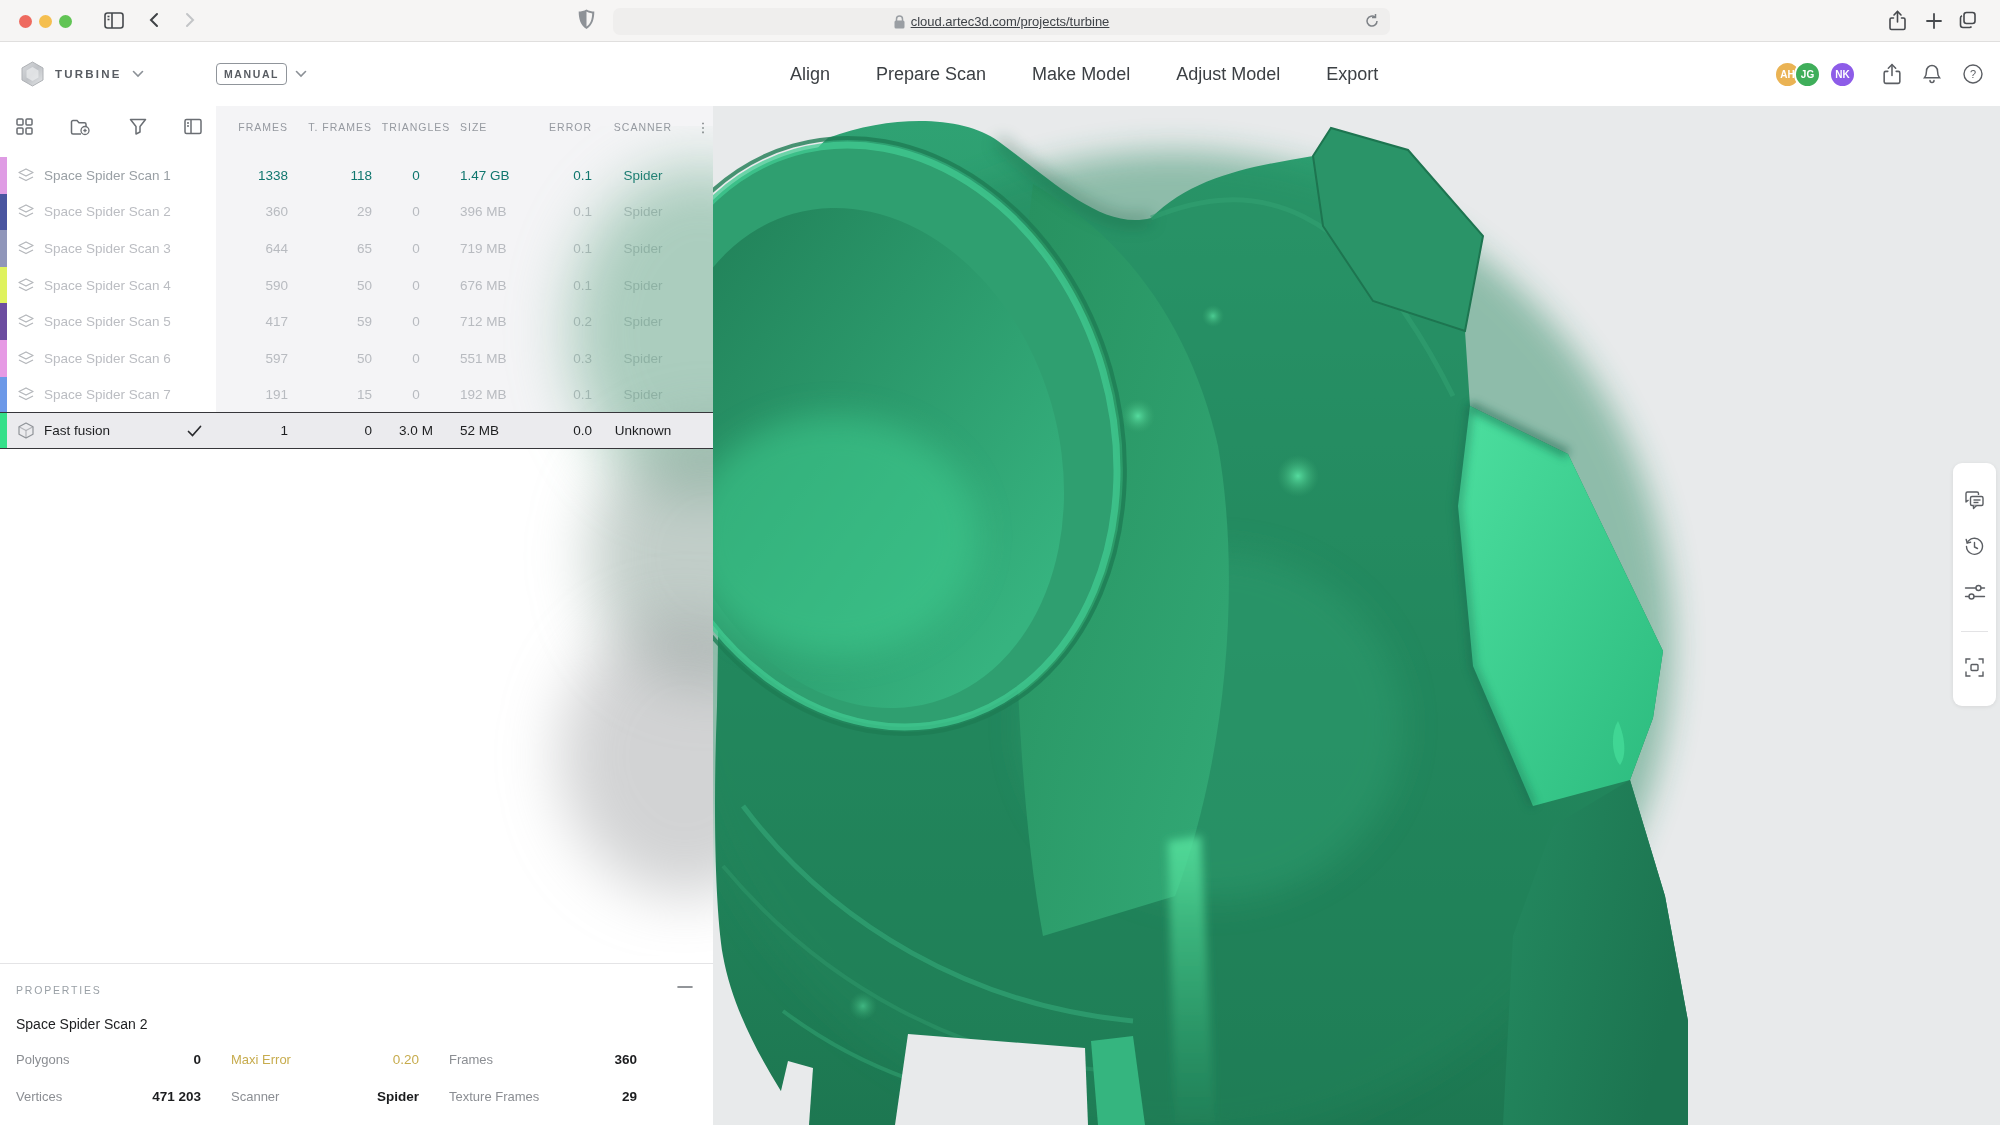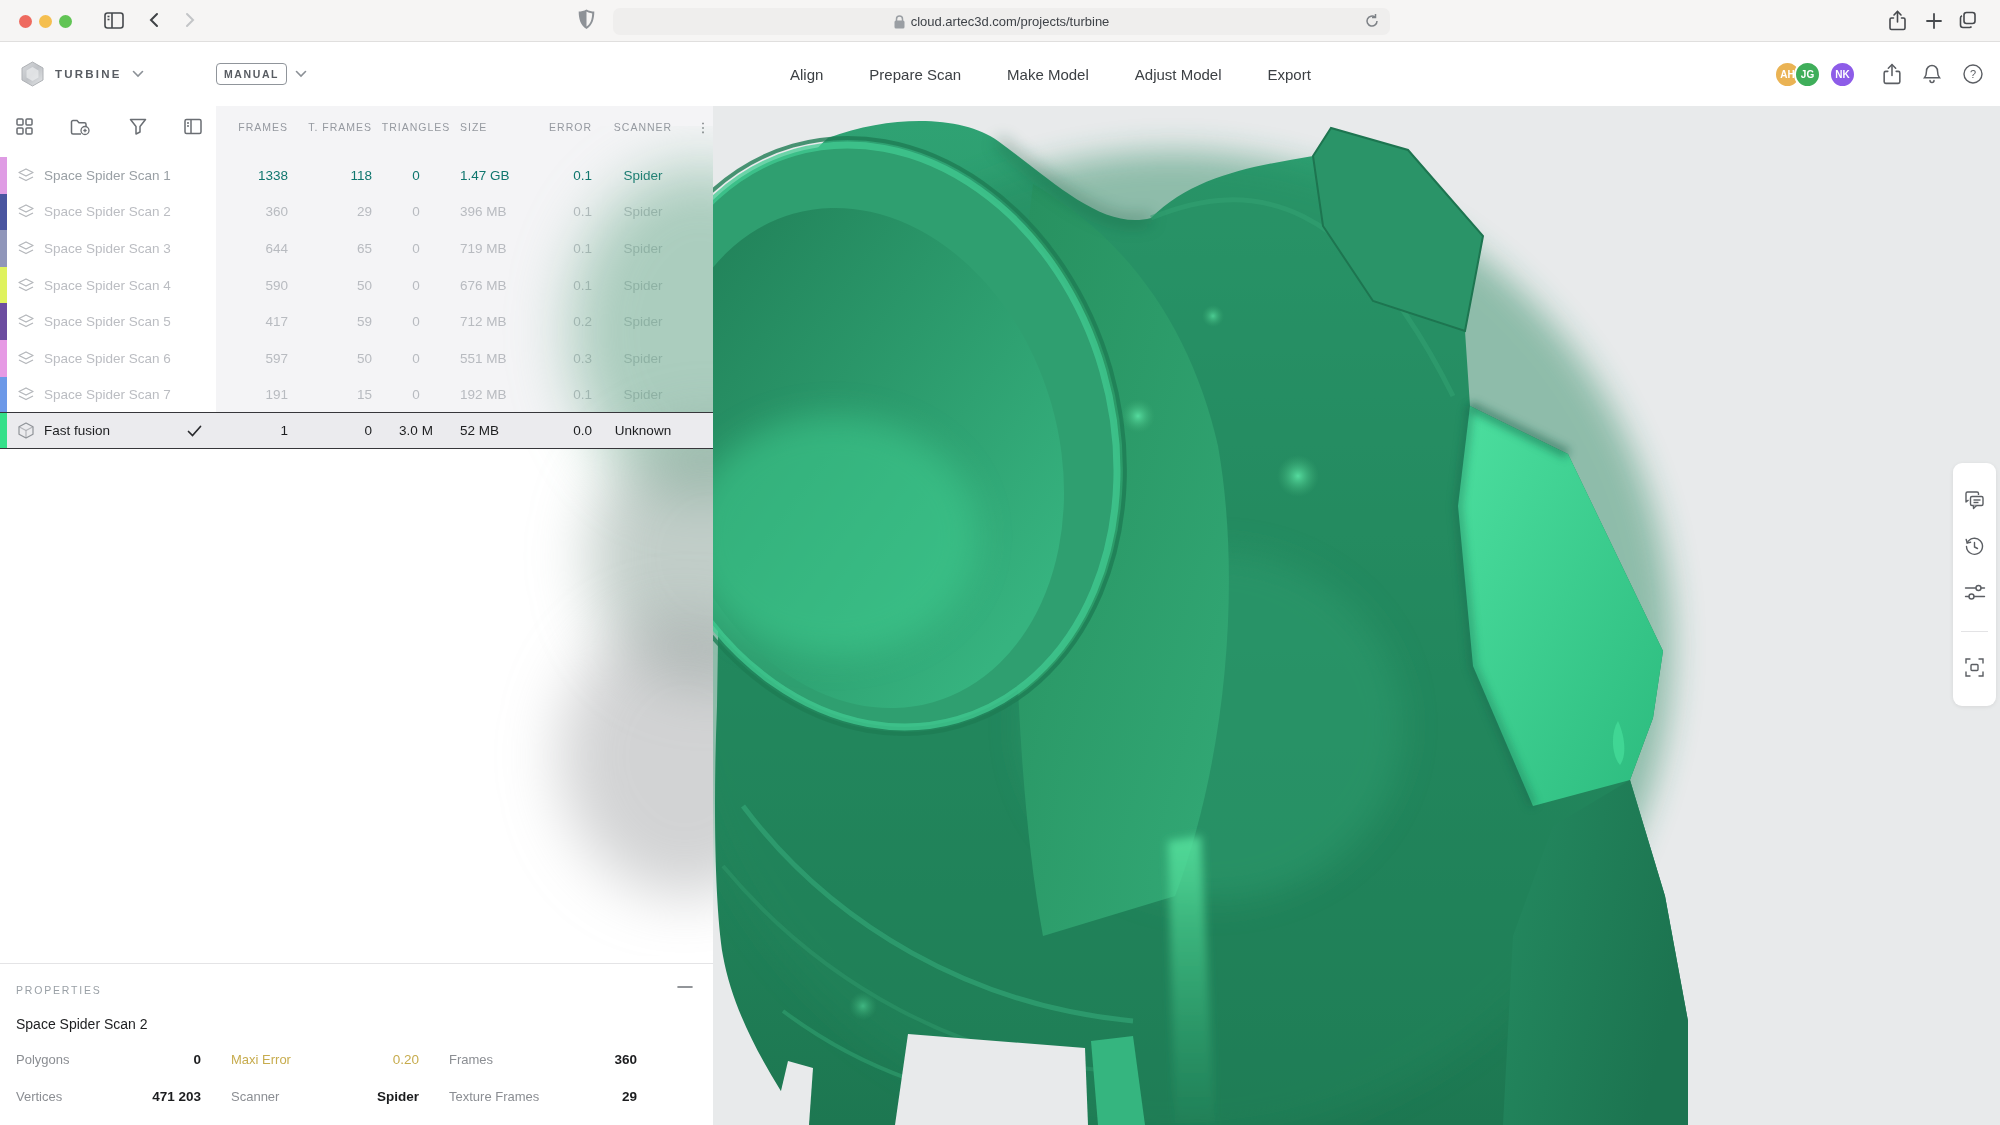--- a/index.html
+++ b/index.html
@@ -6,34 +6,34 @@
   html,body { width:2000px; height:1125px; overflow:hidden; background:#fff;
     font-family:"Liberation Sans", sans-serif; -webkit-font-smoothing:antialiased; }
 
   
   #chrome { position:absolute; left:0; top:0; width:2000px; height:42px;
     background:#f6f5f4; border-bottom:1px solid #e0dfde; }
   .tl { position:absolute; top:15px; width:13px; height:13px; border-radius:50%; }
   .chrome-ic { position:absolute; top:10px; color:#46494d; }
   .url-pill { position:absolute; left:613px; top:8px; width:777px; height:27px;
     background:#efeeed; border-radius:7px; display:flex; align-items:center; justify-content:center;
-    color:#3f4348; font-size:13px; }
+    color:#3f4348; font-size:13px;text-decoration:underline; }
   .url-lock { color:#9a9ea3; margin-right:6px; display:flex; }
   .url-reload { position:absolute; right:10px; top:5px; color:#7e8287; }
 
   
   #appbar { position:absolute; left:0; top:42px; width:2000px; height:64px; background:#fff;text-align:center; }
   #project-cluster { position:absolute; left:20px; top:0; height:64px; display:flex; align-items:center; gap:10px; }
   .project-name { font-size:11.5px; letter-spacing:2.2px; color:#585c62; font-weight:bold; }
   .chev { color:#8b9096; display:flex; }
   #mode-cluster { position:absolute; left:216px; top:0; height:64px; display:flex; align-items:center; gap:8px; }
   .mode-badge { border:1.5px solid #90959b; border-radius:4px; padding:4px 7px;
     font-size:10.5px; letter-spacing:1.6px; color:#585c62; font-weight:bold; }
   #main-menu { position:absolute; left:790px; top:0; height:64px; display:flex; align-items:center; gap:46px; }
-  .menu-item { font-size:15px; color:#3c4044; cursor:default; }
+  .menu-item { font-size:18px; color:#3c4044; cursor:default; }
   #appbar-right { position:absolute; right:16px; top:0; height:64px; display:flex; align-items:center; gap:20px; }
   #avatars { display:flex; margin-right:6px; }
   .avatar { width:27px; height:27px; border-radius:50%; border:2px solid #fff; margin-left:-7px;
     display:flex; align-items:center; justify-content:center; color:#fff; font-size:10px; font-weight:bold; }
   .avatar:first-child { margin-left:0; }
   .appbar-ic { color:#5b5e63; display:flex; }
 
   
   #left-panel { position:absolute; left:0; top:106px; width:713px; height:1019px; background:#fff; overflow:hidden; }
   #data-band { position:absolute; left:216px; top:0; width:497px; height:306px; background:#f4f4f6; }

